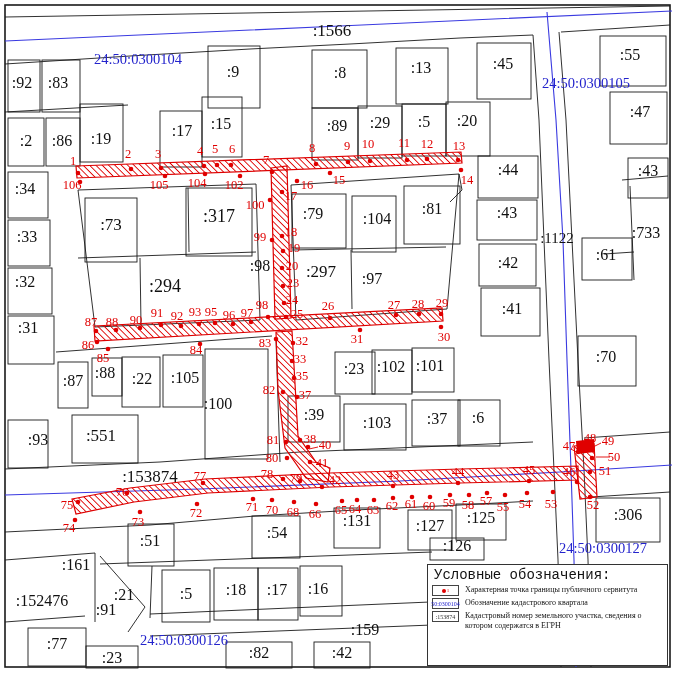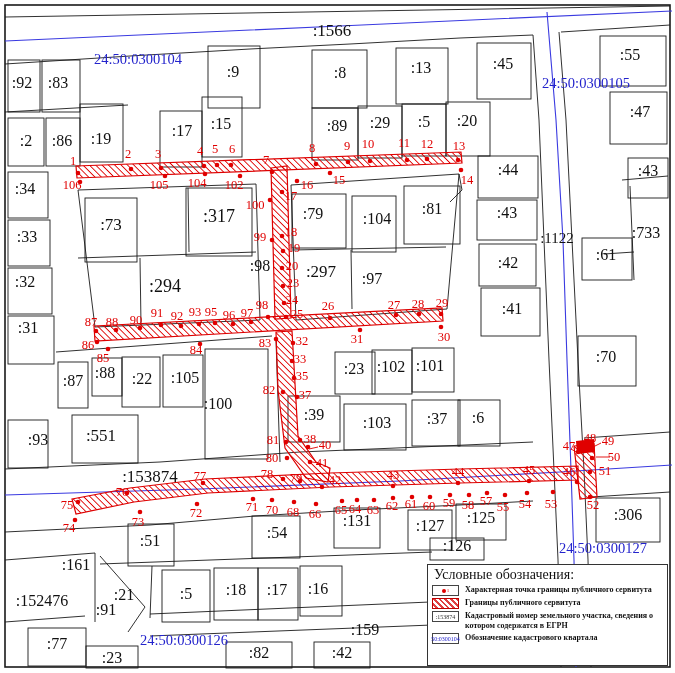--- a/index.html
+++ b/index.html
@@ -1,31 +1,31 @@
 <!DOCTYPE html>
 <html><head>
 <meta charset="utf-8">
 <style>
   html,body{margin:0;padding:0;background:#888;}
   .canvas{position:relative;width:675px;height:673px;background:#fff;overflow:hidden;
           font-family:"Liberation Serif",serif;}
   svg text{font-family:"Liberation Serif",serif;}
   .legend{position:absolute;left:427px;top:564px;width:241px;height:102px;
           background:#fff;border:1px solid #333;box-sizing:border-box;padding:2px 4px;z-index:5;}
-  .legend-title{font-size:14px;color:#111;margin:0 0 2px 2px;}
+  .legend-title{font-size:14px;color:#111;margin:0 0 2px 2px;font-family:Liberation Mono, monospace;}
   .lrow{display:flex;align-items:flex-start;gap:6px;margin-bottom:2px;}
   .sym{width:27px;height:11px;border:1px solid #444;background:#fff;flex:none;
        display:flex;align-items:center;justify-content:center;box-sizing:border-box;font-size:6px;}
   .sym .dot{width:4px;height:4px;border-radius:50%;background:#e00000;display:inline-block;}
   .sym .sub{color:#e00000;font-size:5px;margin-left:1px;}
   .sym-hatch{background:repeating-linear-gradient(45deg,#ffffff 0 2px,#e04040 2px 4px);border:1px solid #c00000;}
   .sym-dash i{display:block;width:19px;border-top:1px dashed #666;}
   .sym-num{color:#333;font-size:6px;letter-spacing:0;}
   .sym-quart{color:#2323cc;font-size:6px;}
-  .ltext{font-size:8px;line-height:1.25;color:#111;font-weight:bold;}
+  .ltext{font-size:8px;line-height:1.25;color:#111;}
 </style>
 </head>
 <body>
 
 <div class="canvas">
   <svg id="map-svg" width="675" height="673" viewBox="0 0 675 673" xmlns="http://www.w3.org/2000/svg">
     <defs>
       <pattern id="hatch" patternUnits="userSpaceOnUse" width="4.5" height="4.5" patternTransform="rotate(-45)">
         <line x1="0" y1="0" x2="0" y2="4.5" stroke="#e00000" stroke-width="1.8"></line>
       </pattern>
@@ -427,29 +427,25 @@
   <div class="legend">
     <div class="legend-title">Условные обозначения:</div>
     <div class="lrow">
       <span class="sym">
           <span class="dot"></span>
           <span class="sub">1</span>
         </span>
       <span class="ltext">Характерная точка границы публичного сервитута</span>
     </div>
     <div class="lrow">
-      <span class="sym sym-hatch"></span>
-      <span class="ltext">Границы публичного сервитута</span>
+      <span class="sym">
+          <span class="sym-quart">50:0300104</span>
+        </span>
+      <span class="ltext">Обозначение кадастрового квартала</span>
     </div>
     <div class="lrow">
       <span class="sym">
           <span class="sym-num">:153874</span>
         </span>
       <span class="ltext">Кадастровый номер земельного участка, сведения о котором содержатся в ЕГРН</span>
     </div>
-    <div class="lrow">
-      <span class="sym">
-          <span class="sym-quart">50:0300104</span>
-        </span>
-      <span class="ltext">Обозначение кадастрового квартала</span>
-    </div>
   </div>
 </div>
 
 </body></html>

